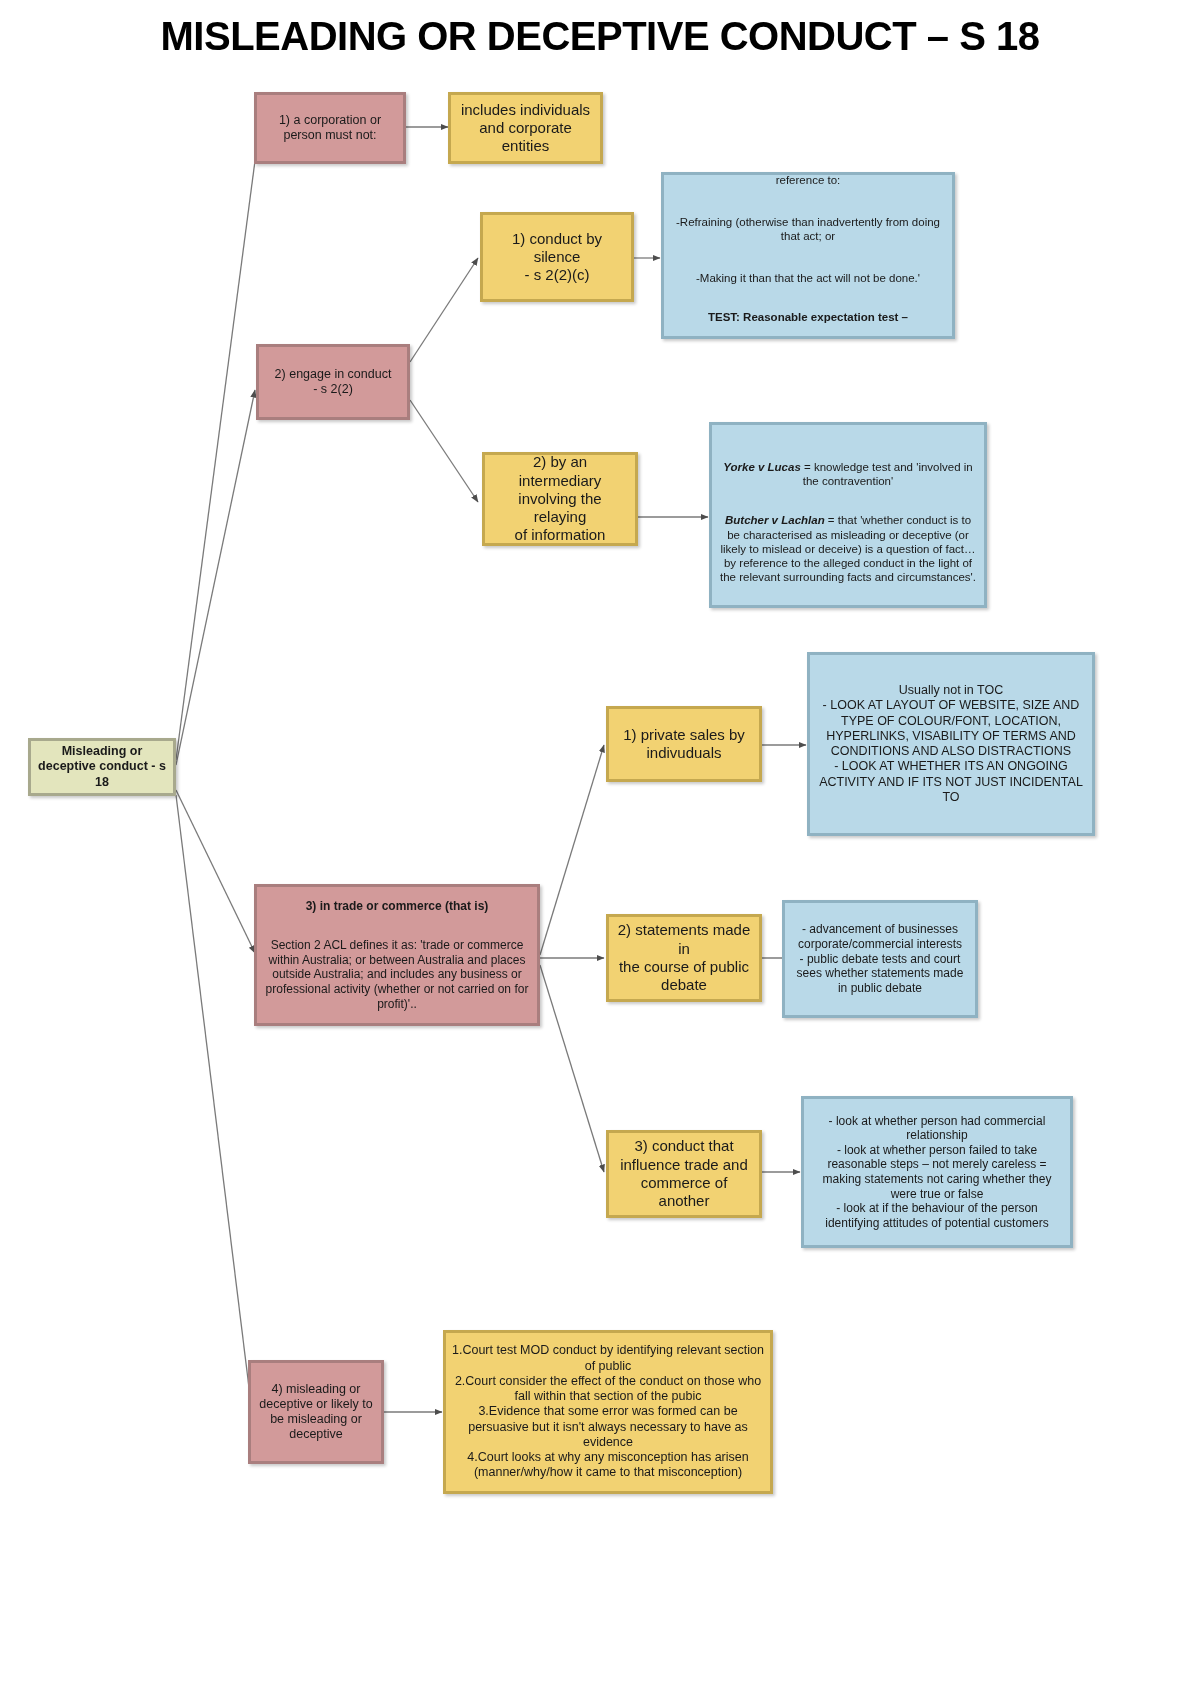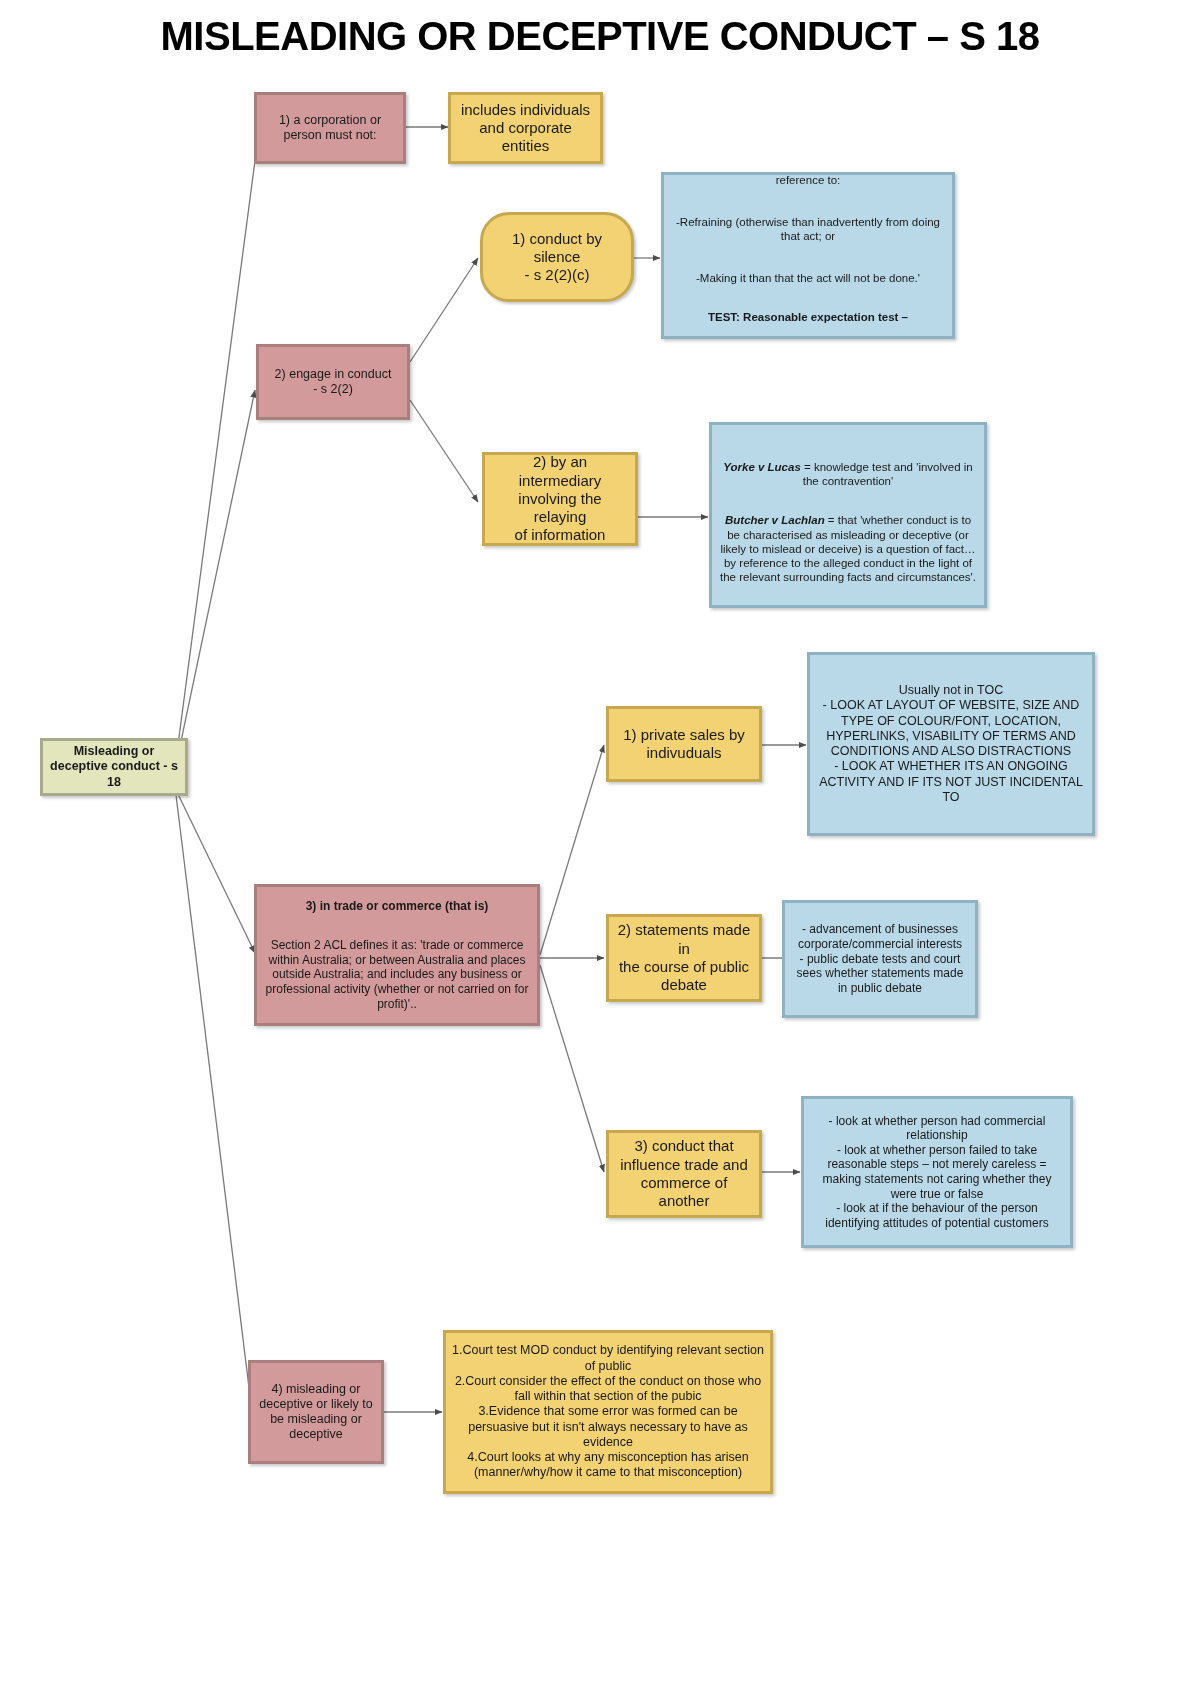--- a/index.html
+++ b/index.html
@@ -134,42 +134,42 @@
     <path d="M540,958 L604,958" stroke="#7a7a7a" stroke-width="1.3" fill="none" marker-end="url(#arrow)"></path>
     <path d="M540,965 L604,1172" stroke="#7a7a7a" stroke-width="1.3" fill="none" marker-end="url(#arrow)"></path>
 
     <path d="M762,745 L806,745" stroke="#7a7a7a" stroke-width="1.3" fill="none" marker-end="url(#arrow)"></path>
     <path d="M762,958 L798,958" stroke="#7a7a7a" stroke-width="1.3" fill="none" marker-end="url(#arrow)"></path>
     <path d="M762,1172 L800,1172" stroke="#7a7a7a" stroke-width="1.3" fill="none" marker-end="url(#arrow)"></path>
 
     <path d="M384,1412 L442,1412" stroke="#7a7a7a" stroke-width="1.3" fill="none" marker-end="url(#arrow)"></path>
   </svg>
 
-  <div class="node root" style="left:40px; top:738px; width:148px; height:58px;">
+  <div class="node root" style="left:28px; top:738px; width:148px; height:58px;">
     <span class="txt">Misleading or
 deceptive conduct - s
 18</span>
   </div>
 
   <div class="node stage" style="left:254px; top:92px; width:152px; height:72px;">
     <span class="txt">1) a corporation or
 person must not:</span>
   </div>
 
   <div class="node sub" style="left:448px; top:92px; width:155px; height:72px;">
     <span class="txt">includes individuals
 and corporate entities</span>
   </div>
 
   <div class="node stage" style="left:256px; top:344px; width:154px; height:76px;">
     <span class="txt">2) engage in conduct
 - s 2(2)</span>
   </div>
 
-  <div class="node sub" style="left:480px; top:212px; width:154px; height:90px;border-radius:29px;">
+  <div class="node sub" style="left:480px; top:212px; width:154px; height:90px;">
     <span class="txt">1) conduct by silence
 - s 2(2)(c)</span>
   </div>
 
   <div class="node note" style="left:661px; top:172px; width:294px; height:167px; font-size:11.5px;">
     <span class="txt">
       <span>A reference to refusing to do an act includes a reference to:</span>
       <br>
       <span>-Refraining (otherwise than inadvertently from doing that act; or</span>
       <br>

